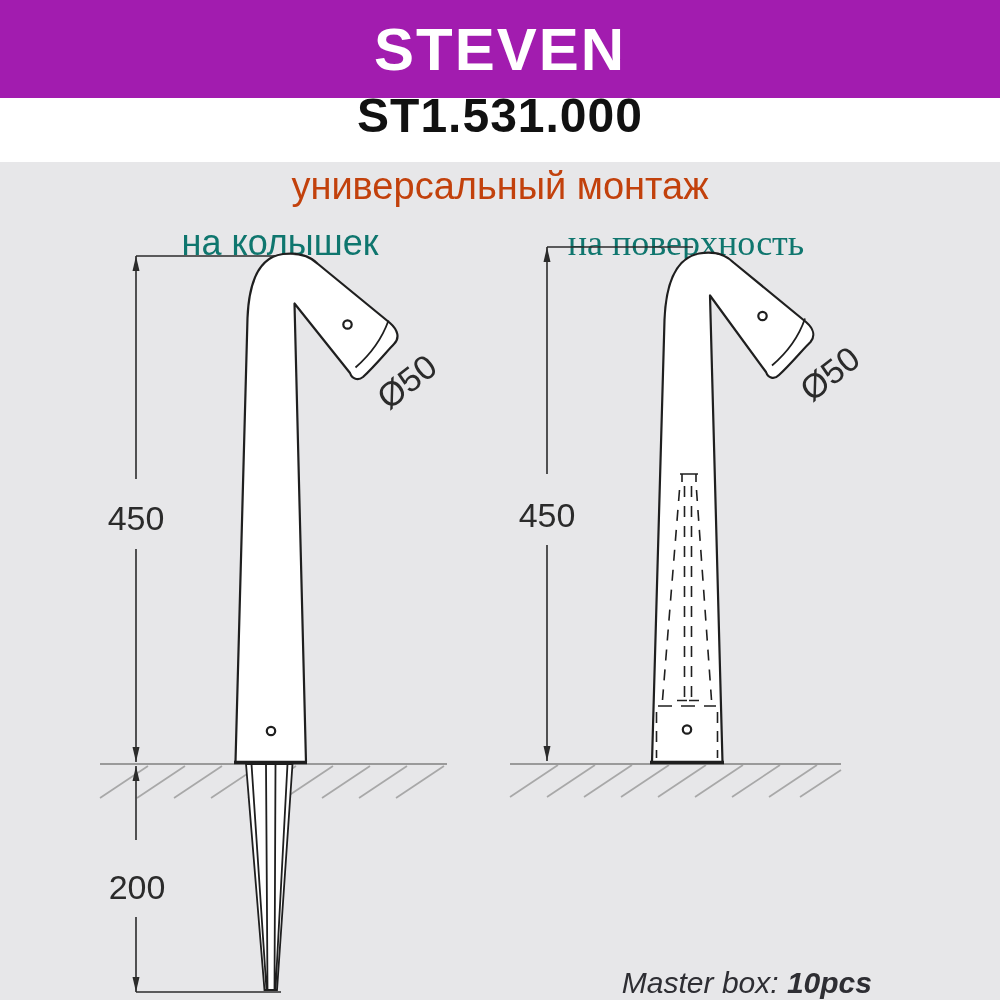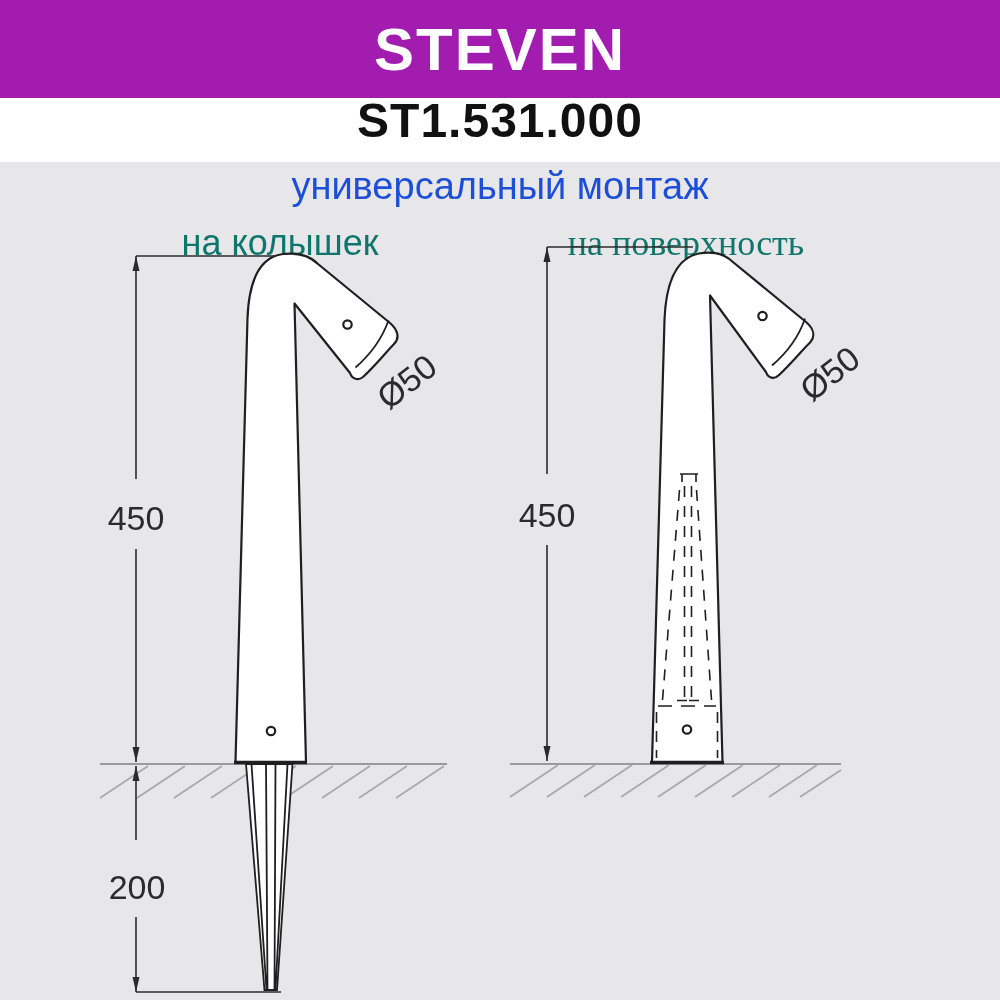--- a/index.html
+++ b/index.html
@@ -2,25 +2,25 @@
 <html><head>
 <meta charset="utf-8">
 <style>
   html,body{margin:0;padding:0;}
   body{width:1000px;height:1000px;font-family:"Liberation Sans",sans-serif;-webkit-font-smoothing:antialiased;}
   .sheet{position:relative;width:1000px;height:1000px;background:#ffffff;overflow:hidden;}
   .banner{position:absolute;left:0;top:0;width:1000px;height:98px;background:#a21caf;
           display:flex;align-items:center;justify-content:center;}
   .brand{color:#ffffff;font-size:60px;font-weight:700;letter-spacing:2px;}
   .model-band{position:absolute;left:0;top:98px;width:1000px;height:45px;background:#ffffff;
-          display:flex;align-items:center;justify-content:center;}
+          display:flex;align-items:flex-end;justify-content:center;}
   .model{color:#111111;font-size:48px;font-weight:700;letter-spacing:1px;}
   .canvas{position:absolute;left:0;top:162px;width:1000px;height:838px;background:#e7e7e9;}
   .subtitle{position:absolute;left:0;top:165px;width:1000px;text-align:center;
-          font-size:38px;color:#1d4ed8;}
+          font-size:38px;color:#c2410c;}
   .col-label{position:absolute;top:222px;font-size:36px;color:#0f766e;text-align:center;}
   .col-left{left:130px;width:300px;}
   .col-right{left:536px;width:300px;font-family:Liberation Serif, serif;}
   .drawing{position:absolute;left:0;top:0;width:1000px;height:1000px;}
   .footer{position:absolute;top:966px;right:128px;font-size:30px;font-style:italic;color:#2e2e33;}
   .footer .val{font-weight:700;}
   svg text{font-family:"Liberation Sans",sans-serif;fill:#2b2b2b;}
   .dimtext{font-size:34px;}
   .diatext{font-size:34px;}
 </style>
@@ -119,14 +119,15 @@
         <line x1="547" y1="545" x2="547" y2="761"></line>
       </g>
       <polygon points="547,247 543.5,262 550.5,262" fill="#2b2b2b"></polygon>
       <polygon points="547,761 543.5,746 550.5,746" fill="#2b2b2b"></polygon>
       <text class="dimtext" x="547" y="527" text-anchor="middle">450</text>
 
       <text class="diatext" transform="translate(837,383) rotate(-38)" text-anchor="middle">Ø50</text>
     </g>
   </svg>
 
+  <div class="footer"><span>Master box: </span><span class="val">10pcs</span></div>
 
 </div>
 
 </body></html>

